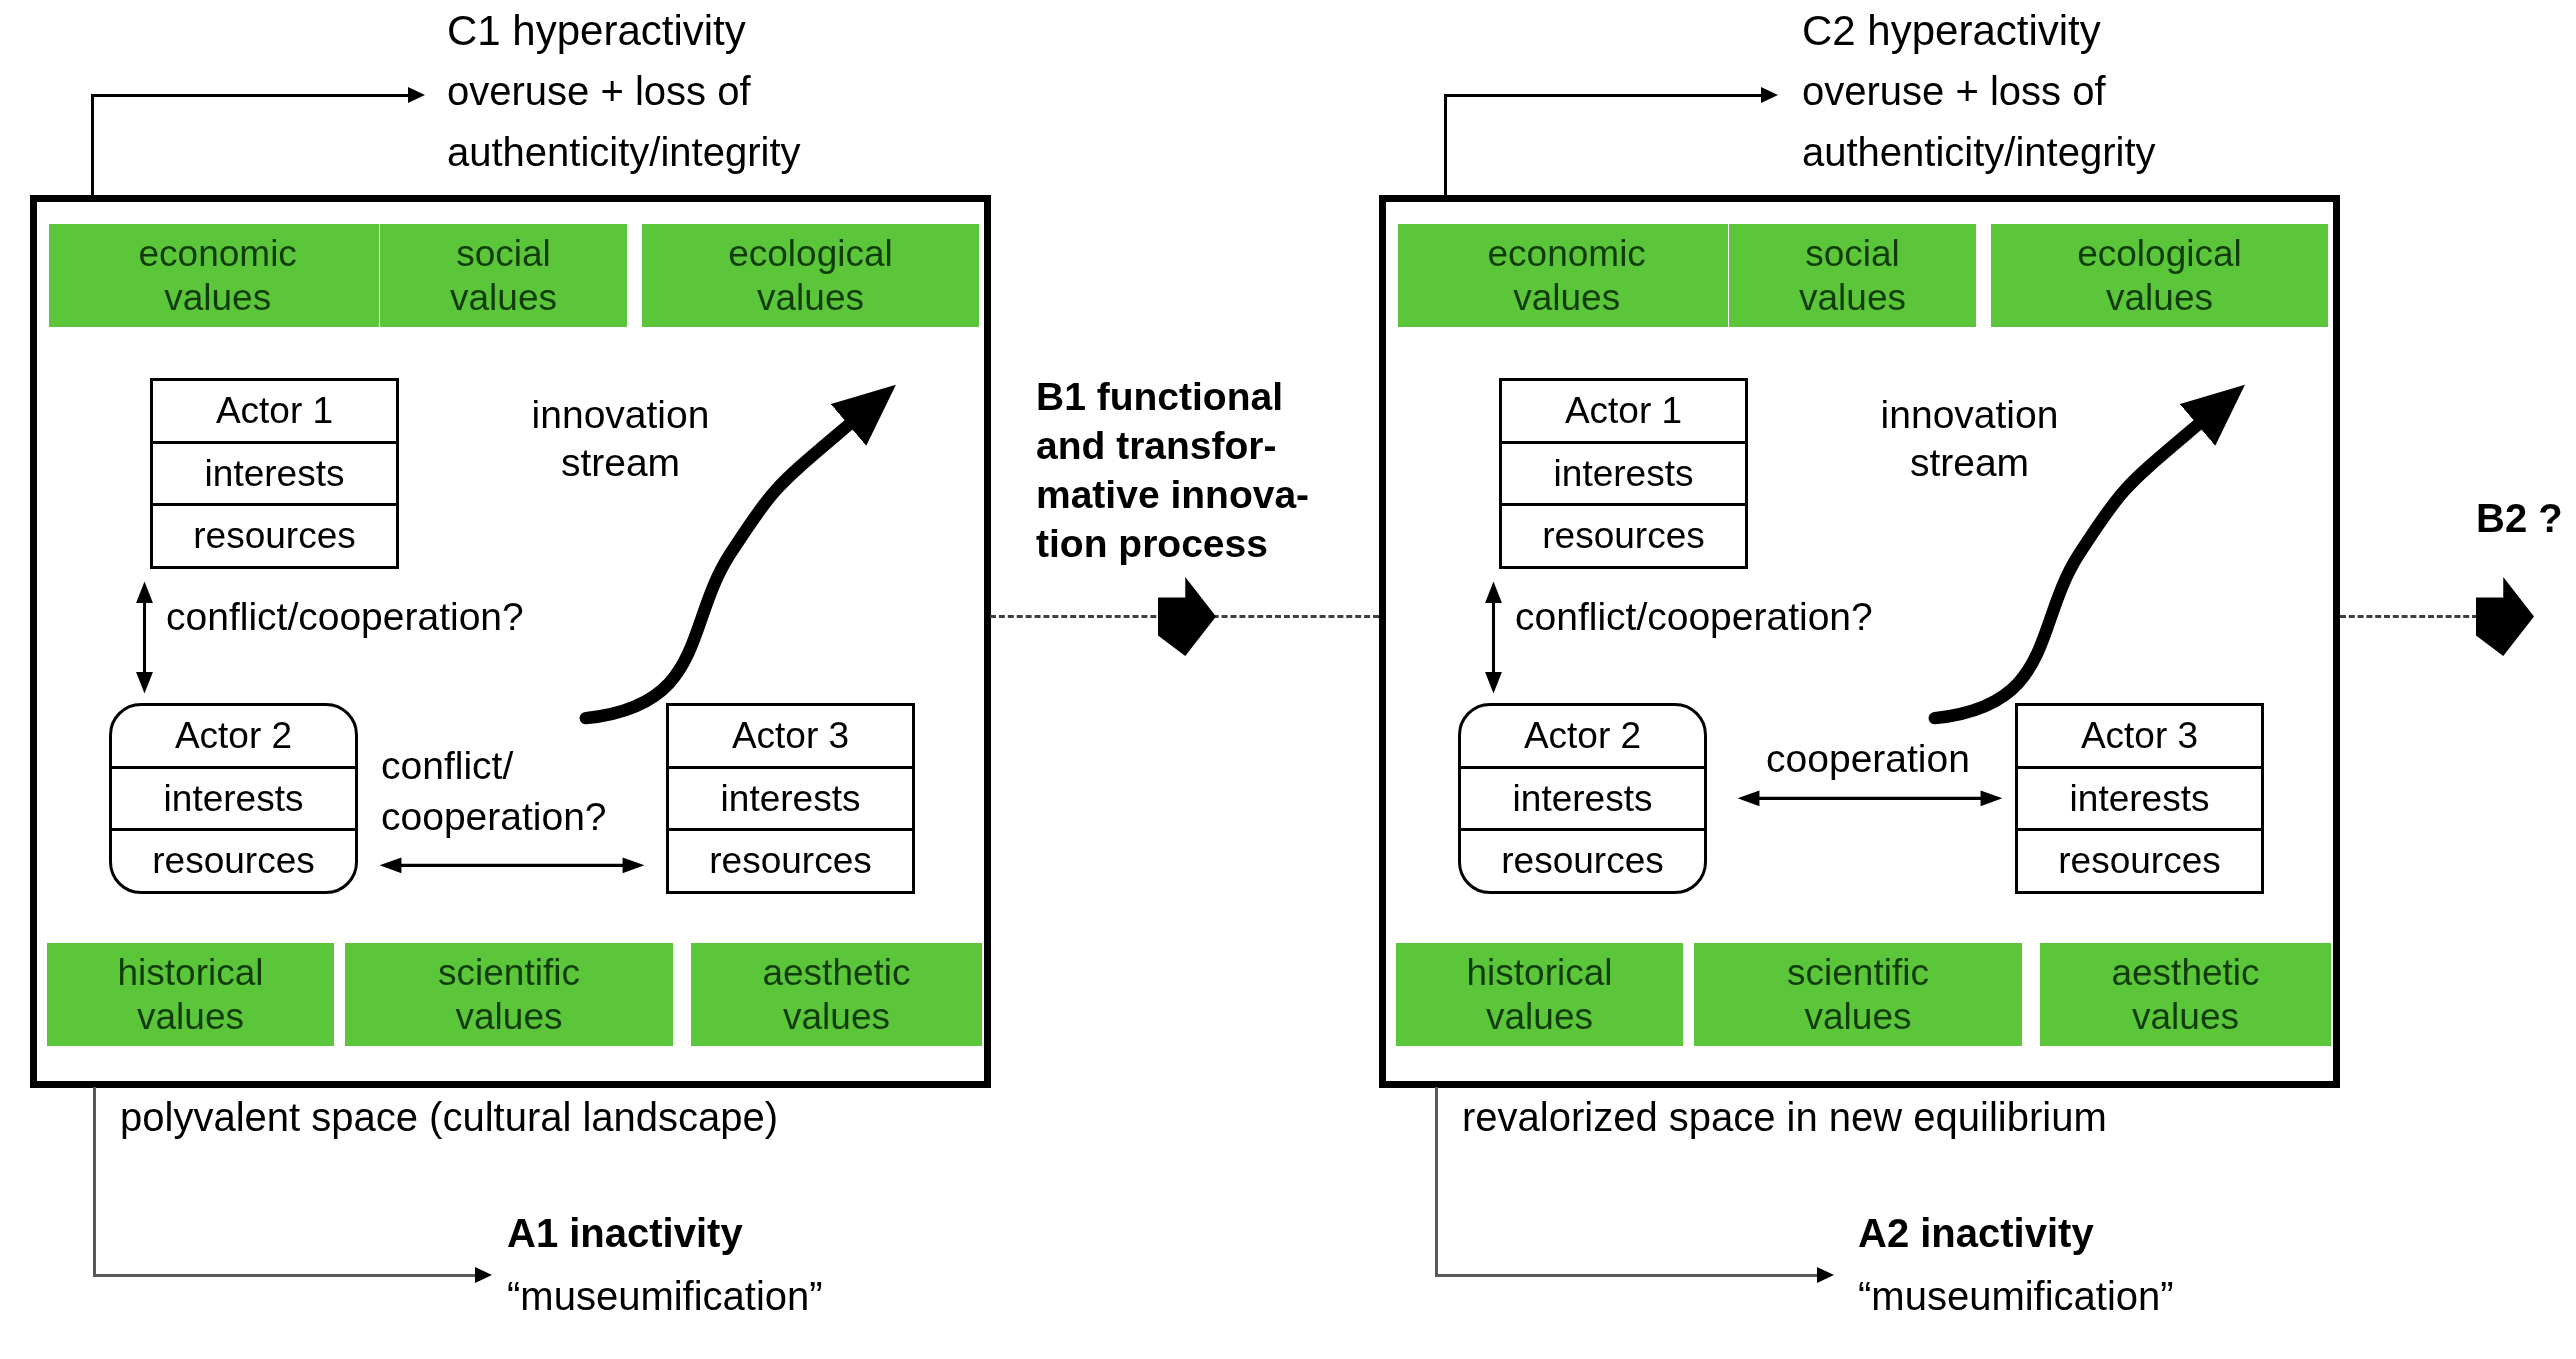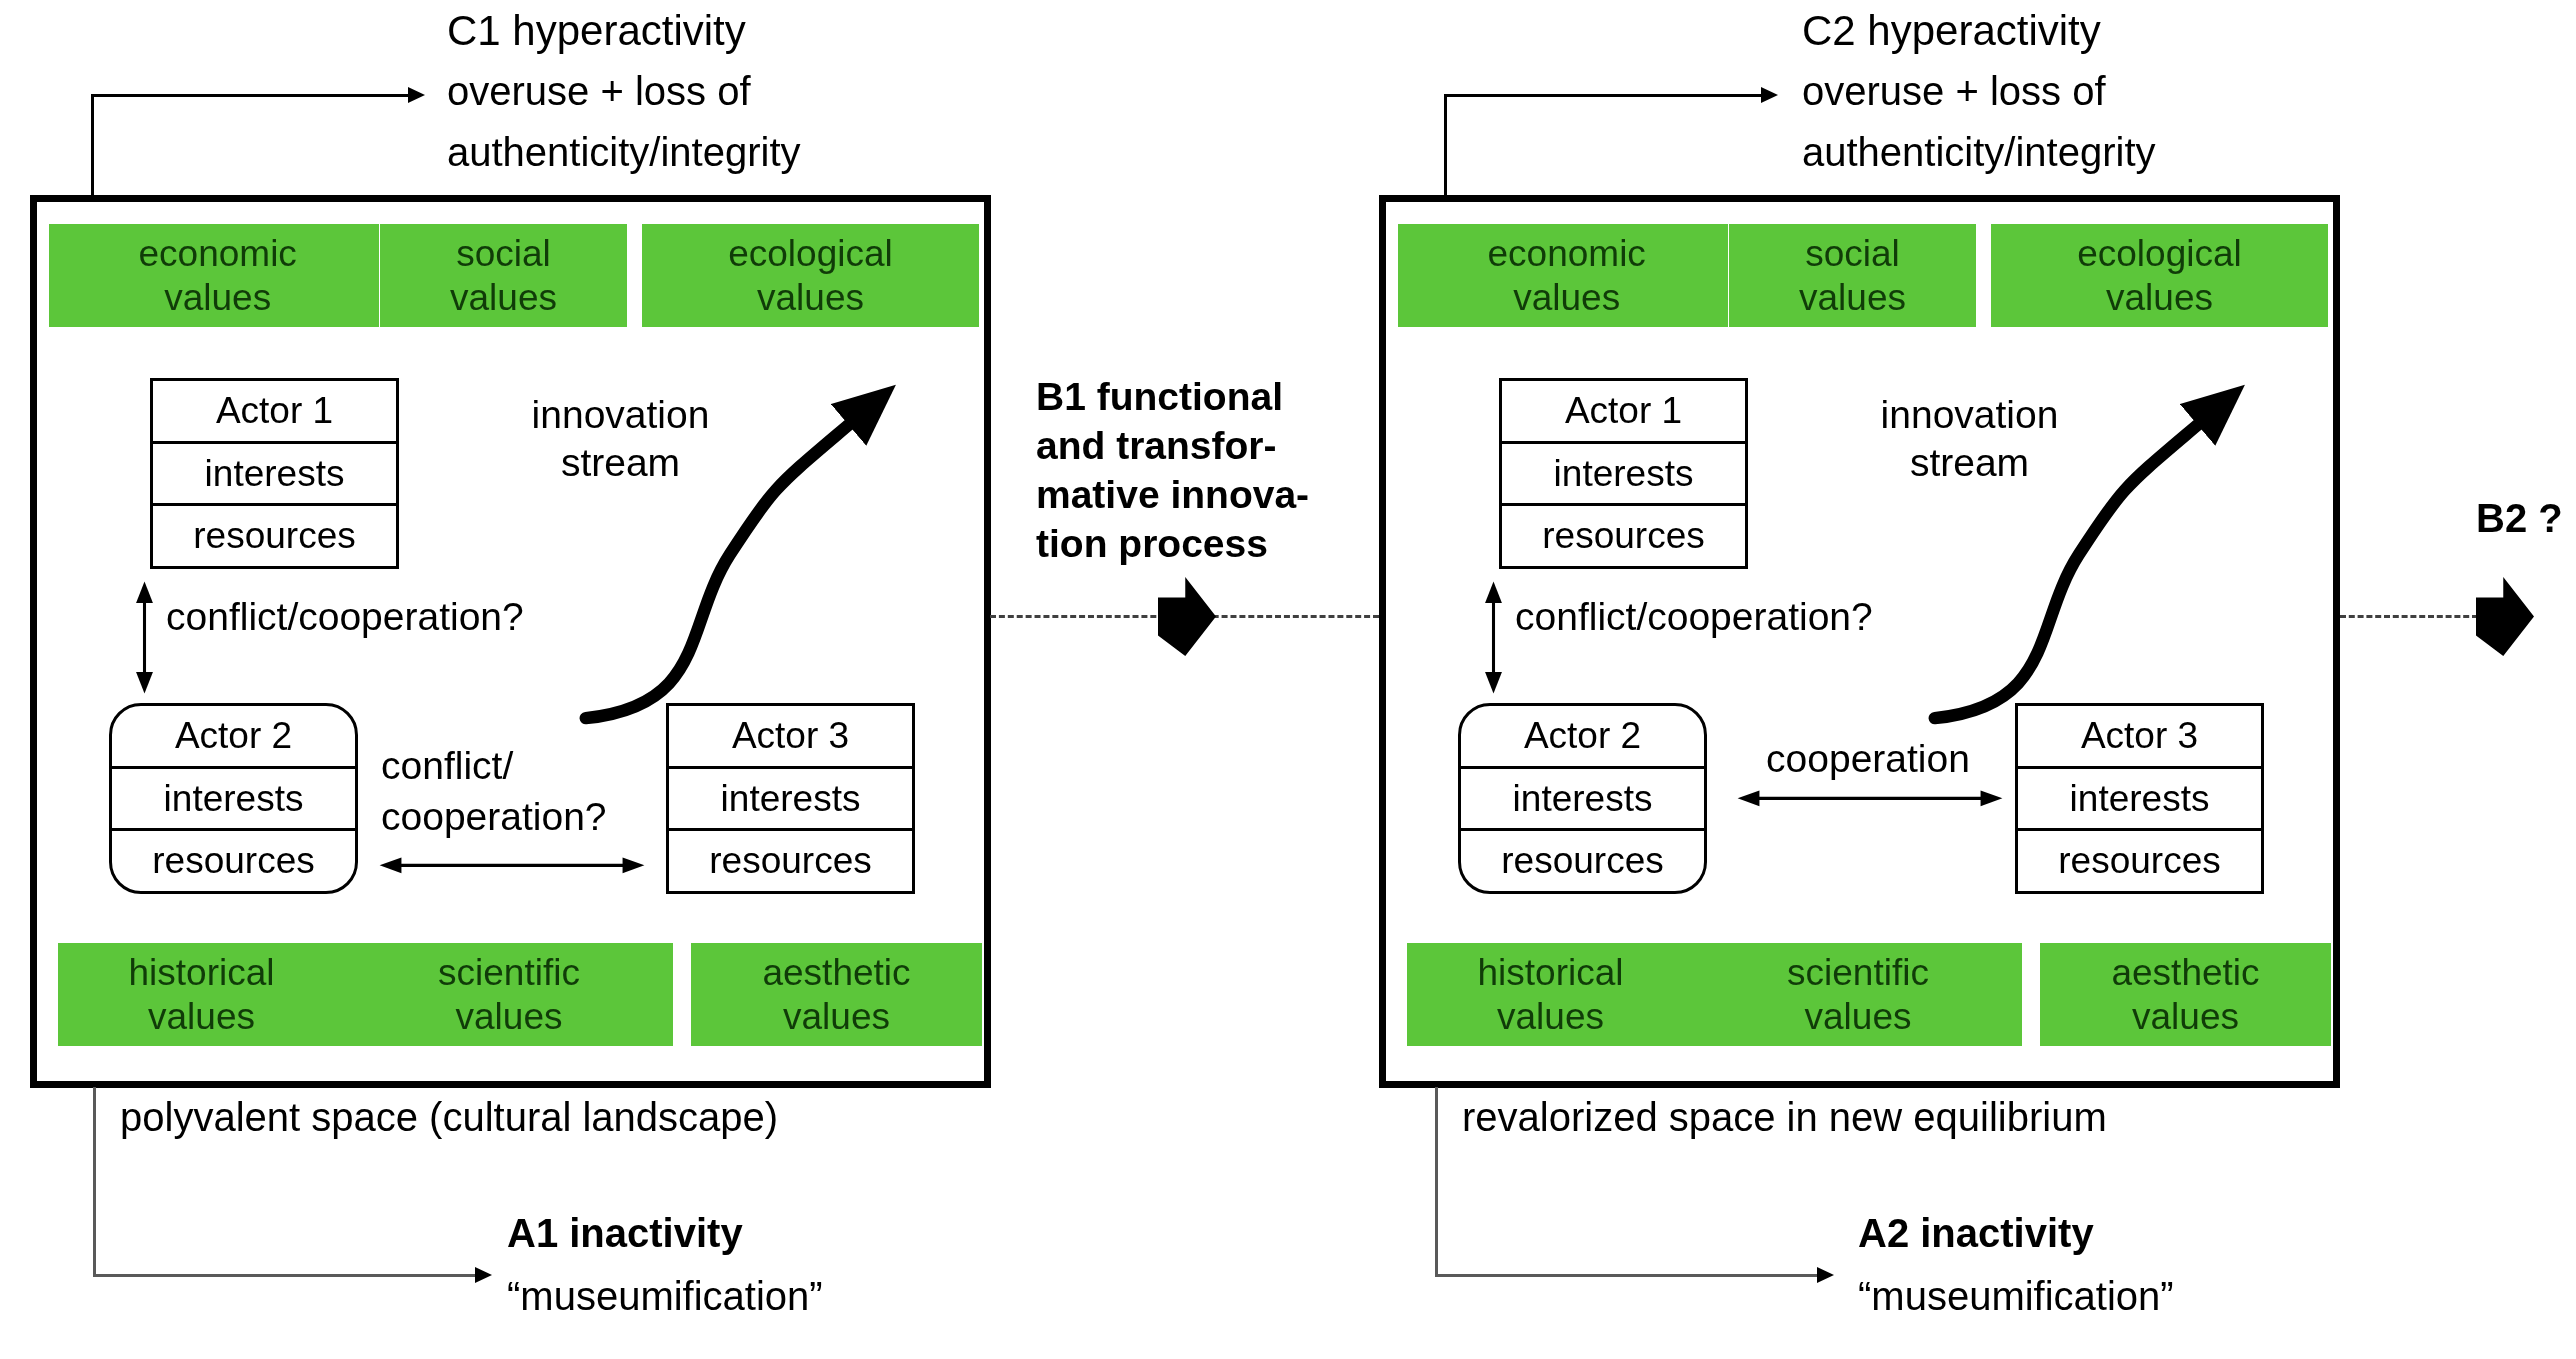--- a/index.html
+++ b/index.html
@@ -27,21 +27,21 @@
   .vbox{
     position:absolute;background:var(--green);color:var(--green-text);
     display:flex;flex-direction:column;justify-content:center;align-items:center;
     font-size:37px;line-height:44px;text-align:center;
   }
   .vrow-top{top:22px;height:103px;}
   .vrow-bottom{top:741px;height:103px;}
   .vt1{left:11.7px;width:322px;padding-left:8px;}
   .vt2{left:343px;width:247px;}
   .vt3{left:605px;width:337px;}
-  .vb1{left:21px;width:287px;}
+  .vb1{left:10px;width:287px;}
   .vb2{left:308px;width:328px;}
   .vb3{left:654px;width:291px;}
 
   
   .actor{
     position:absolute;width:249px;height:191px;border:3.1px solid #000;
     box-sizing:border-box;display:flex;flex-direction:column;background:#fff;
     font-size:37px;
   }
   .actor > div{flex:1;display:flex;align-items:center;justify-content:center;}

